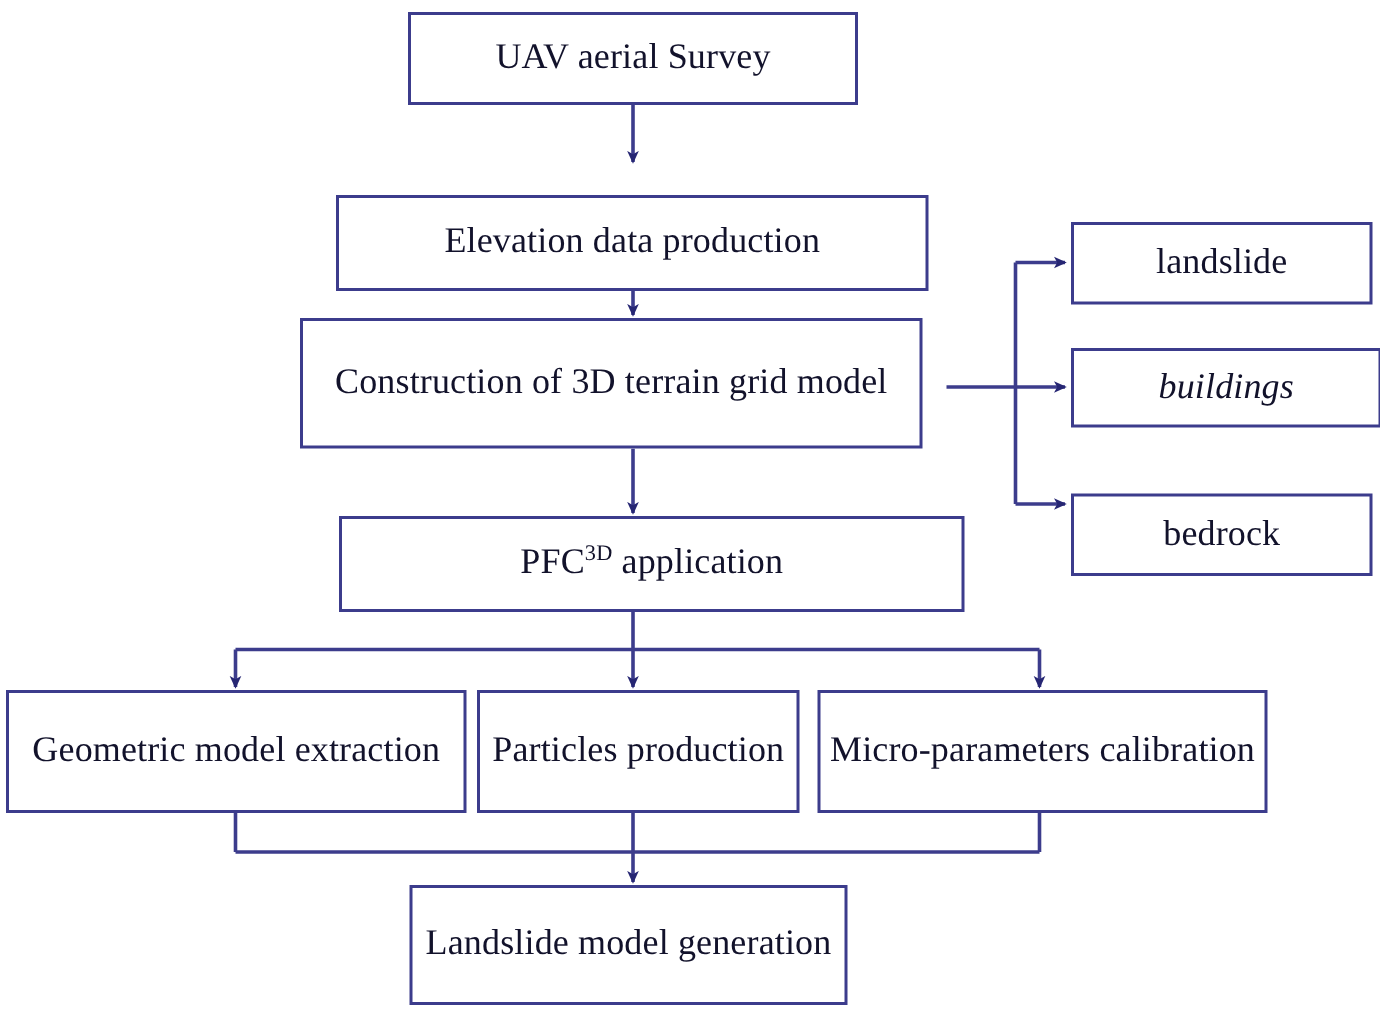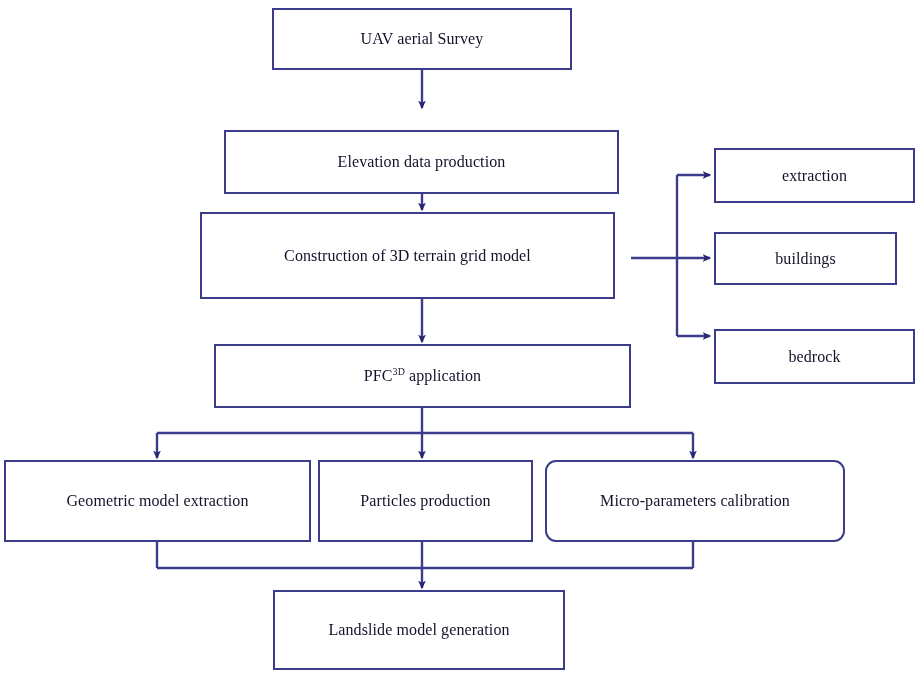--- a/index.html
+++ b/index.html
@@ -29,44 +29,44 @@
   .node {
     position: absolute;
     box-sizing: border-box;
     border: 2px solid #3c3c8c;
     background: #ffffff;
     display: flex;
     align-items: center;
     justify-content: flex-end;
     text-align: center;
     color: #12122b;
-    font-size: 16px;
+    font-size: 24px;
     line-height: 1.22;
     letter-spacing: 0.1px;
     padding: 2px 6px;
   }
   .node .label {
     display: block;
     width: 100%;
   }
   .node sup {
     font-size: 0.62em;
     vertical-align: super;
     line-height: 0;
   }
   
   #node-uav            { left: 272px; top: 8px;   width: 300px; height: 62px; }
   #node-elevation      { left: 224px; top: 110px; width: 395px; height: 64px; margin-top: 20px; }
   #node-terrain        { left: 200px; top: 212px; width: 415px; height: 87px; }
-  #node-pfc            { left: 214px; top: 344px; width: 417px; height: 64px; }
+  #node-pfc            { left: 226px; top: 344px; width: 417px; height: 64px; }
   #node-geometric      { left: 4px;   top: 460px; width: 307px; height: 82px; }
   #node-particles      { left: 318px; top: 460px; width: 215px; height: 82px; }
-  #node-micro          { left: 545px; top: 460px; width: 300px; height: 82px; border-radius: 11px; }
+  #node-micro          { left: 545px; top: 460px; width: 300px; height: 82px; }
   #node-landslide-out  { left: 714px; top: 148px; width: 201px; height: 55px; }
-  #node-buildings      { left: 714px; top: 232px; width: 183px; height: 53px; }
+  #node-buildings      { left: 714px; top: 232px; width: 207px; height: 53px; font-style: italic; }
   #node-bedrock        { left: 714px; top: 309px; width: 201px; height: 55px; margin-top: 20px; }
   #node-final          { left: 273px; top: 590px; width: 292px; height: 80px; }
 </style>
 </head>
 <body>
 
 <div id="diagram">
 
   <svg id="connectors" viewBox="0 0 920 676" xmlns="http://www.w3.org/2000/svg">
     <defs>
@@ -115,21 +115,21 @@
 
   <div class="node" id="node-terrain">
     <span class="label">Construction of 3D terrain grid model</span>
   </div>
 
   <div class="node" id="node-pfc">
     <span class="label"><span>PFC</span><sup>3D</sup><span> application</span></span>
   </div>
 
   <div class="node" id="node-landslide-out">
-    <span class="label">extraction</span>
+    <span class="label">landslide</span>
   </div>
 
   <div class="node" id="node-buildings">
     <span class="label">buildings</span>
   </div>
 
   <div class="node" id="node-bedrock">
     <span class="label">bedrock</span>
   </div>
 

